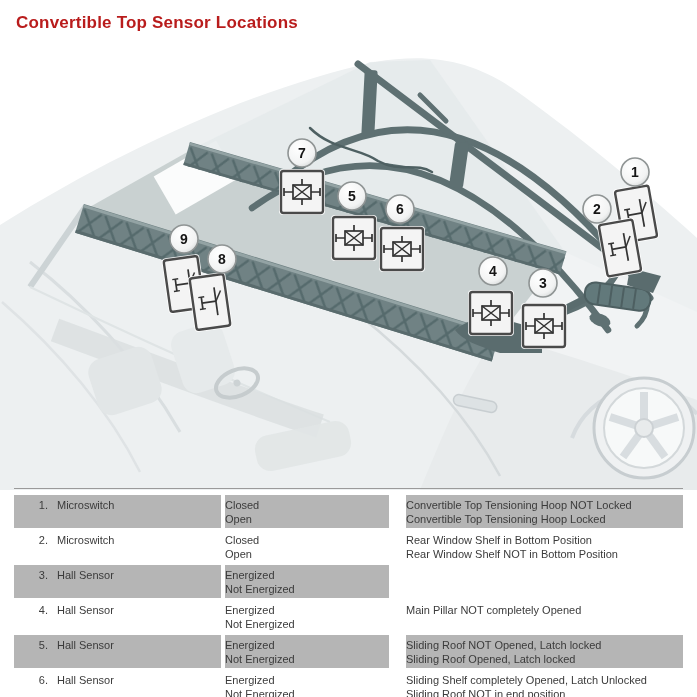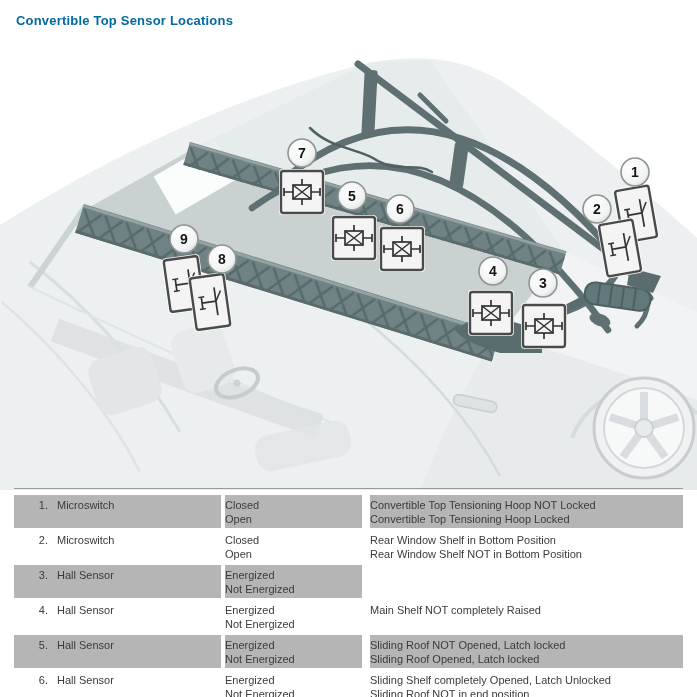--- a/index.html
+++ b/index.html
@@ -1,28 +1,28 @@
 <!DOCTYPE html>
 <html><head>
 <meta charset="utf-8">
 <style>
   html,body{margin:0;padding:0;background:#fff;}
   .page{position:relative;width:697px;height:697px;background:#ffffff;overflow:hidden;
         font-family:"Liberation Sans","DejaVu Sans",sans-serif;}
-  .title{position:absolute;left:16px;top:13px;font-size:13px;font-weight:bold;color:#0369a1;
+  .title{position:absolute;left:16px;top:13px;font-size:17px;font-weight:bold;color:#b91c1c;
          letter-spacing:.2px;text-align:center;}
   .diagram{position:absolute;left:0;top:48px;width:697px;height:445px;}
   
   .sensor-table{position:absolute;left:14px;top:488px;width:669px;border-top:1px solid #9a9a9a;
                 padding-top:6px;font-size:11px;color:#3b3b3b;}
   .trow{display:flex;height:35px;box-sizing:border-box;}
   .cell{box-sizing:border-box;padding-top:4px;line-height:13.5px;height:33px;}
   .c1{width:207px;margin-right:4px;display:flex;}
   .c1 .no{width:24px;text-align:right;padding-left:10px;margin-right:9px;flex:none;}
-  .c2{width:137px;margin-right:8px;}
+  .c2{width:164px;margin-right:17px;}
   .c3{flex:1;}
   .trow.shaded .cell{background:#b5b5b5;}
   .trow .line{white-space:nowrap;overflow:hidden;}
 </style>
 </head>
 <body>
 
 <div class="page">
   <div class="title">Convertible Top Sensor Locations</div>
 
@@ -247,21 +247,21 @@
     <div class="trow">
       <div class="cell c1">
         <span class="no">4.</span>
         <span>Hall Sensor</span>
       </div>
       <div class="cell c2">
         <div class="line">Energized</div>
         <div class="line">Not Energized</div>
       </div>
       <div class="cell c3">
-        <div class="line">Main Shelf NOT completely Raised</div>
+        <div class="line">Main Pillar NOT completely Opened</div>
       </div>
     </div>
 
     <div class="trow shaded">
       <div class="cell c1">
         <span class="no">5.</span>
         <span>Hall Sensor</span>
       </div>
       <div class="cell c2">
         <div class="line">Energized</div>

